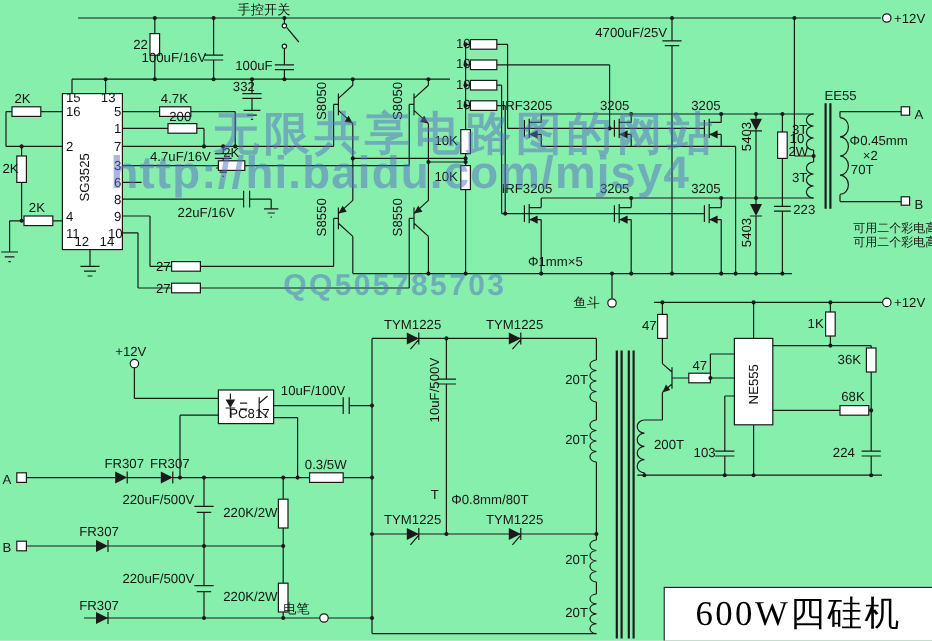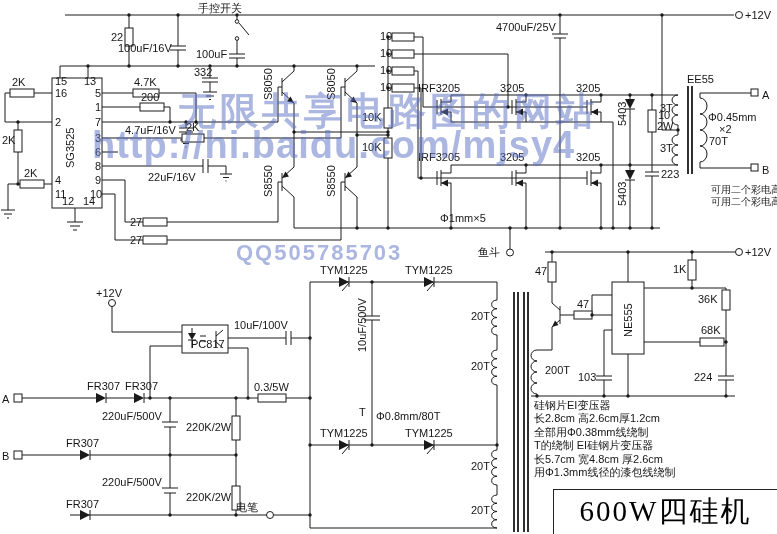--- a/index.html
+++ b/index.html
@@ -1,30 +1,30 @@
 <!DOCTYPE html>
 <html><head>
 <meta charset="utf-8">
 <style>
   html,body{margin:0;padding:0;background:#e8e8e8;}
-  .stage{position:relative;width:777px;height:534px;background:#ffffff;overflow:hidden;
+  .stage{position:relative;width:777px;height:534px;background:#86efac;overflow:hidden;
          font-family:"Liberation Sans",sans-serif;}
   svg{position:absolute;left:0;top:0;}
   svg path{stroke:#1a1a1a;stroke-width:1;fill:none;}
   svg path.thick{stroke-width:1.8;}
   svg rect.c{fill:#ffffff;stroke:#1a1a1a;stroke-width:1;}
   svg polygon{fill:#1a1a1a;stroke:none;}
   svg circle.dot{fill:#1a1a1a;stroke:none;}
   svg circle.term{fill:#ffffff;stroke:#1a1a1a;stroke-width:1;}
   svg text{font-family:"Liberation Sans",sans-serif;font-size:11px;fill:#161616;}
   .wm{position:absolute;font-weight:bold;pointer-events:none;white-space:nowrap;
       font-family:"Liberation Sans",sans-serif;}
   .wm1{left:158px;top:86px;font-size:38px;letter-spacing:4px;margin-left:20px;}
   .wm2{left:92px;top:124px;font-size:38px;letter-spacing:1px;}
-  .wm3{left:236px;top:240px;font-size:22px;letter-spacing:2px;}
+  .wm3{left:236px;top:224px;font-size:25px;letter-spacing:2px;}
   .note{position:absolute;font-size:10px;white-space:nowrap;color:#161616;margin-left:29px;}
   .n1{left:682px;top:183px;}
   .n2{left:682px;top:195px;}
   .ei{position:absolute;left:534px;top:399px;font-size:11px;line-height:13.4px;
       white-space:nowrap;color:#161616;}
   .title-box{position:absolute;left:553px;top:489px;width:223px;height:44px;background:#ffffff;
       border:1px solid #222;display:flex;align-items:center;justify-content:center;
       font-family:"Liberation Serif","DejaVu Serif",serif;font-size:29px;letter-spacing:2px;color:#000;text-align:right;}
 </style>
 <title>600W四硅机</title></head>
@@ -382,28 +382,20 @@
         <text transform="translate(102,486)" font-size="10">220uF/500V</text>
         <text transform="translate(186,501)" font-size="10">220K/2W</text>
         <text transform="translate(66,508)" font-size="10">FR307</text>
         <text transform="translate(236,511)" font-size="12">电笔</text>
       </g>
   </svg>
 
   <div class="note n1">可用二个彩电高</div>
   <div class="note n2">可用二个彩电高</div>
 
-  <div class="ei">
-    <div>硅钢片EI变压器</div>
-    <div>长2.8cm 高2.6cm厚1.2cm</div>
-    <div>全部用Φ0.38mm线绕制</div>
-    <div>T的绕制 EI硅钢片变压器</div>
-    <div>长5.7cm 宽4.8cm 厚2.6cm</div>
-    <div>用Φ1.3mm线径的漆包线绕制</div>
-  </div>
 
   <div class="wm wm1" style="color: rgba(88, 110, 196, 0.5);">无限共享电路图的网站</div>
   <div class="wm wm2" style="color: rgba(88, 110, 196, 0.5);">http://hi.baidu.com/mjsy4</div>
   <div class="wm wm3" style="color: rgba(88, 110, 196, 0.5);">QQ505785703</div>
 
   <div class="title-box">600W四硅机</div>
 
 </div>
 
 </body></html>

